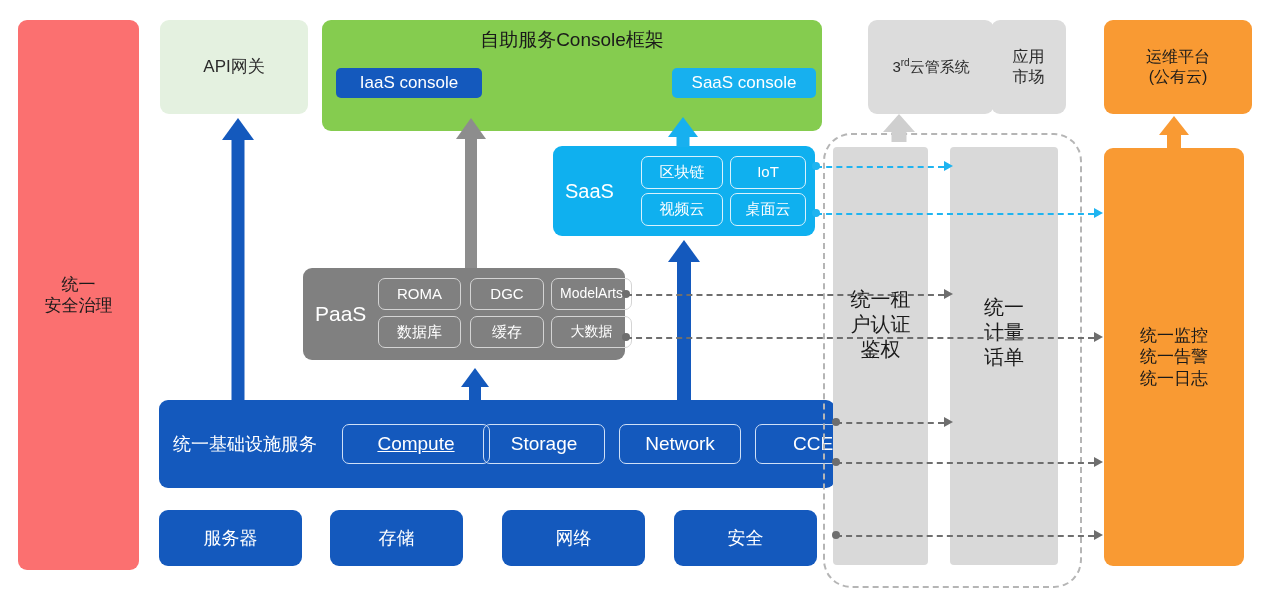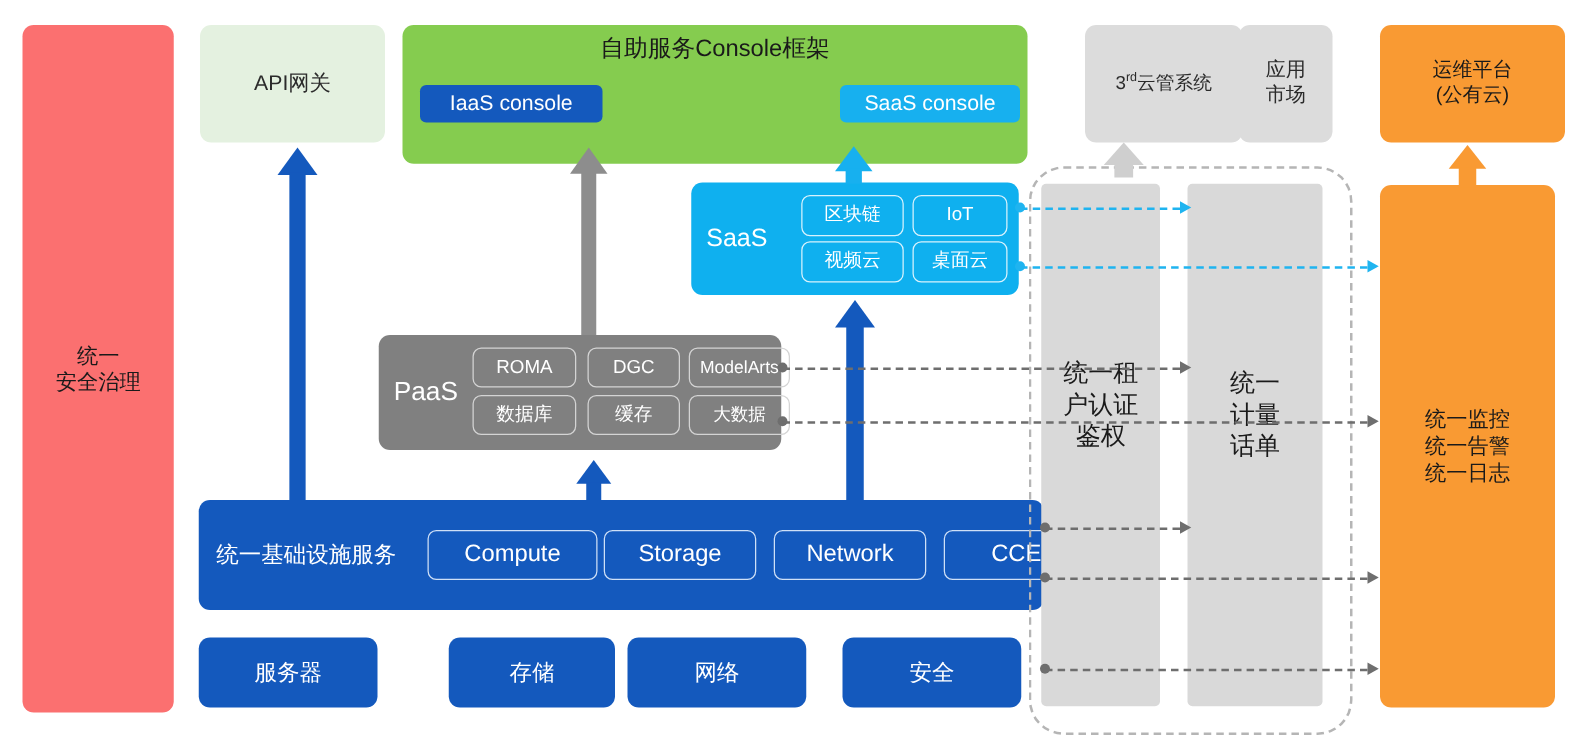--- a/index.html
+++ b/index.html
@@ -47,29 +47,29 @@
   .pc-r1{top:10px;height:32px;}
   .pc-r2{top:48px;height:32px;}
   .pc-c1{left:75px;width:83px;}
   .pc-c2{left:167px;width:74px;}
   .pc-c3{left:248px;width:81px;font-size:14px;}
 
   
   .infra{left:159px;top:400px;width:676px;height:88px;background:#1459bd;border-radius:9px;display:block;}
   .infra-label{position:absolute;left:14px;top:50%;transform:translateY(-50%);color:#fff;font-size:18px;}
   .infra .sub-chip{top:24px;height:40px;border:1.6px solid #cfe0f7;font-size:19px;}
-  .ic1{left:183px;width:136px;}
+  .ic1{left:183px;width:148px;text-decoration:underline;}
   .ic2{left:324px;width:122px;}
   .ic3{left:460px;width:122px;}
   .ic4{left:596px;width:116px;}
 
   
   .botbox{height:56px;top:510px;background:#1459bd;border-radius:9px;color:#fff;font-size:18px;}
   .bb1{left:159px;width:143px;}
-  .bb2{left:330px;width:133px;margin-left:29px;}
+  .bb2{left:330px;width:133px;}
   .bb3{left:502px;width:143px;}
   .bb4{left:674px;width:143px;}
 
   
   .dashed-container{position:absolute;left:823px;top:133px;width:259px;height:455px;border:2.5px dashed #b5b5b5;border-radius:28px;box-sizing:border-box;}
 
   
   .graycol{top:147px;height:418px;background:#d9d9d9;border-radius:4px;color:#1a1a1a;font-size:20px;align-items:flex-start;}
   .gc-inner{margin-top:140px;width:100%;}
   .gcol1{left:833px;width:95px;}

